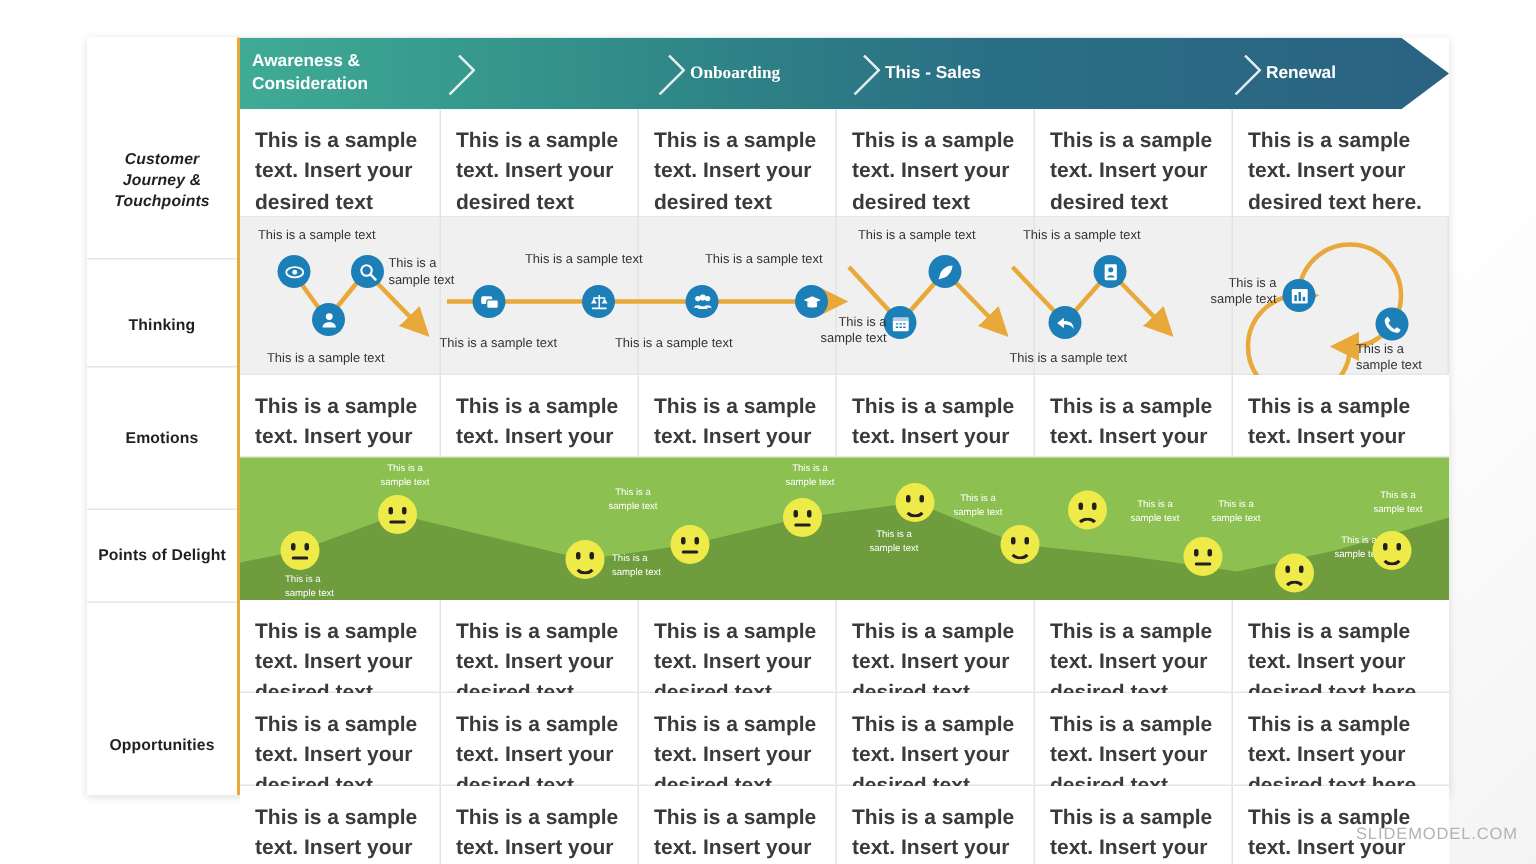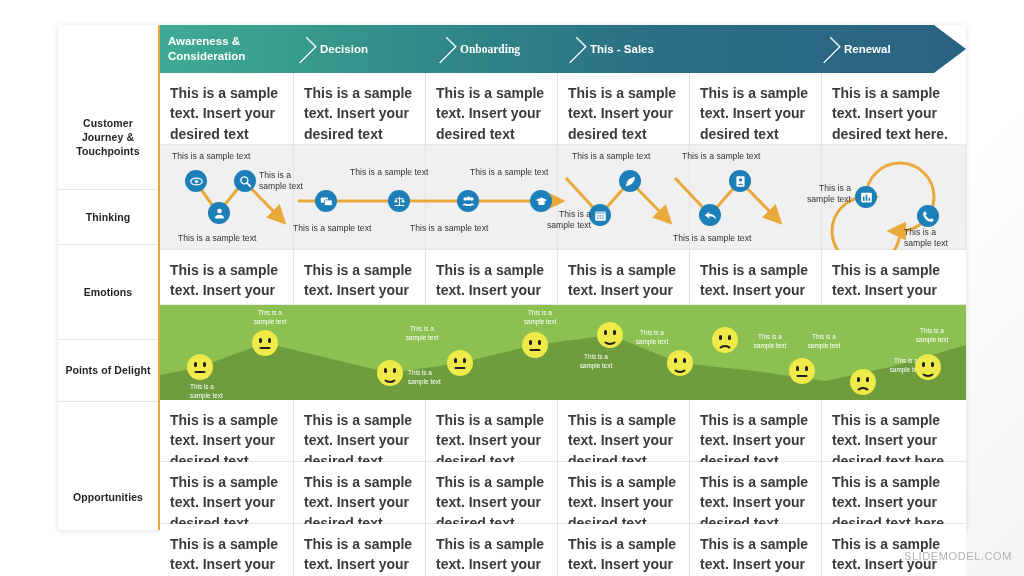--- a/index.html
+++ b/index.html
@@ -102,21 +102,21 @@
   }
 </style>
 </head>
 <body>
 
 <div id="slide">
   <div class="frame">
     <div class="grid">
 
       <div class="labelcol">
-        <div class="labelcell" style="top:60px;height:105px;">
+        <div class="labelcell" style="top:43px;height:105px;font-style:italic;">
             <span>Customer
 Journey &amp;
 Touchpoints</span>
           </div>
         <div class="labelcell" style="top:165px;height:55px;">
             <span>Thinking</span>
           </div>
         <div class="labelcell" style="top:220px;height:95px;">
             <span>Emotions</span>
           </div>
@@ -130,23 +130,20 @@
       </div>
 
       <div class="content">
 
         <div class="header"></div>
         <div class="stage" style="left:8px;width:120px;">
             <span>Awareness &amp;
 Consideration</span>
           </div>
         <div class="chev" style="left:136px;"></div>
-        <div class="stage" style="left:160px;width:110px;">
-            <span>Decision</span>
-          </div>
         <div class="chev" style="left:276px;"></div>
         <div class="stage" style="left:300px;width:120px;font-family:Liberation Serif, serif;">
             <span>Onboarding</span>
           </div>
         <div class="chev" style="left:406px;"></div>
         <div class="stage" style="left:430px;width:120px;">
             <span>This - Sales</span>
           </div>
         <div class="chev" style="left:660px;"></div>
         <div class="stage" style="left:684px;width:110px;">

